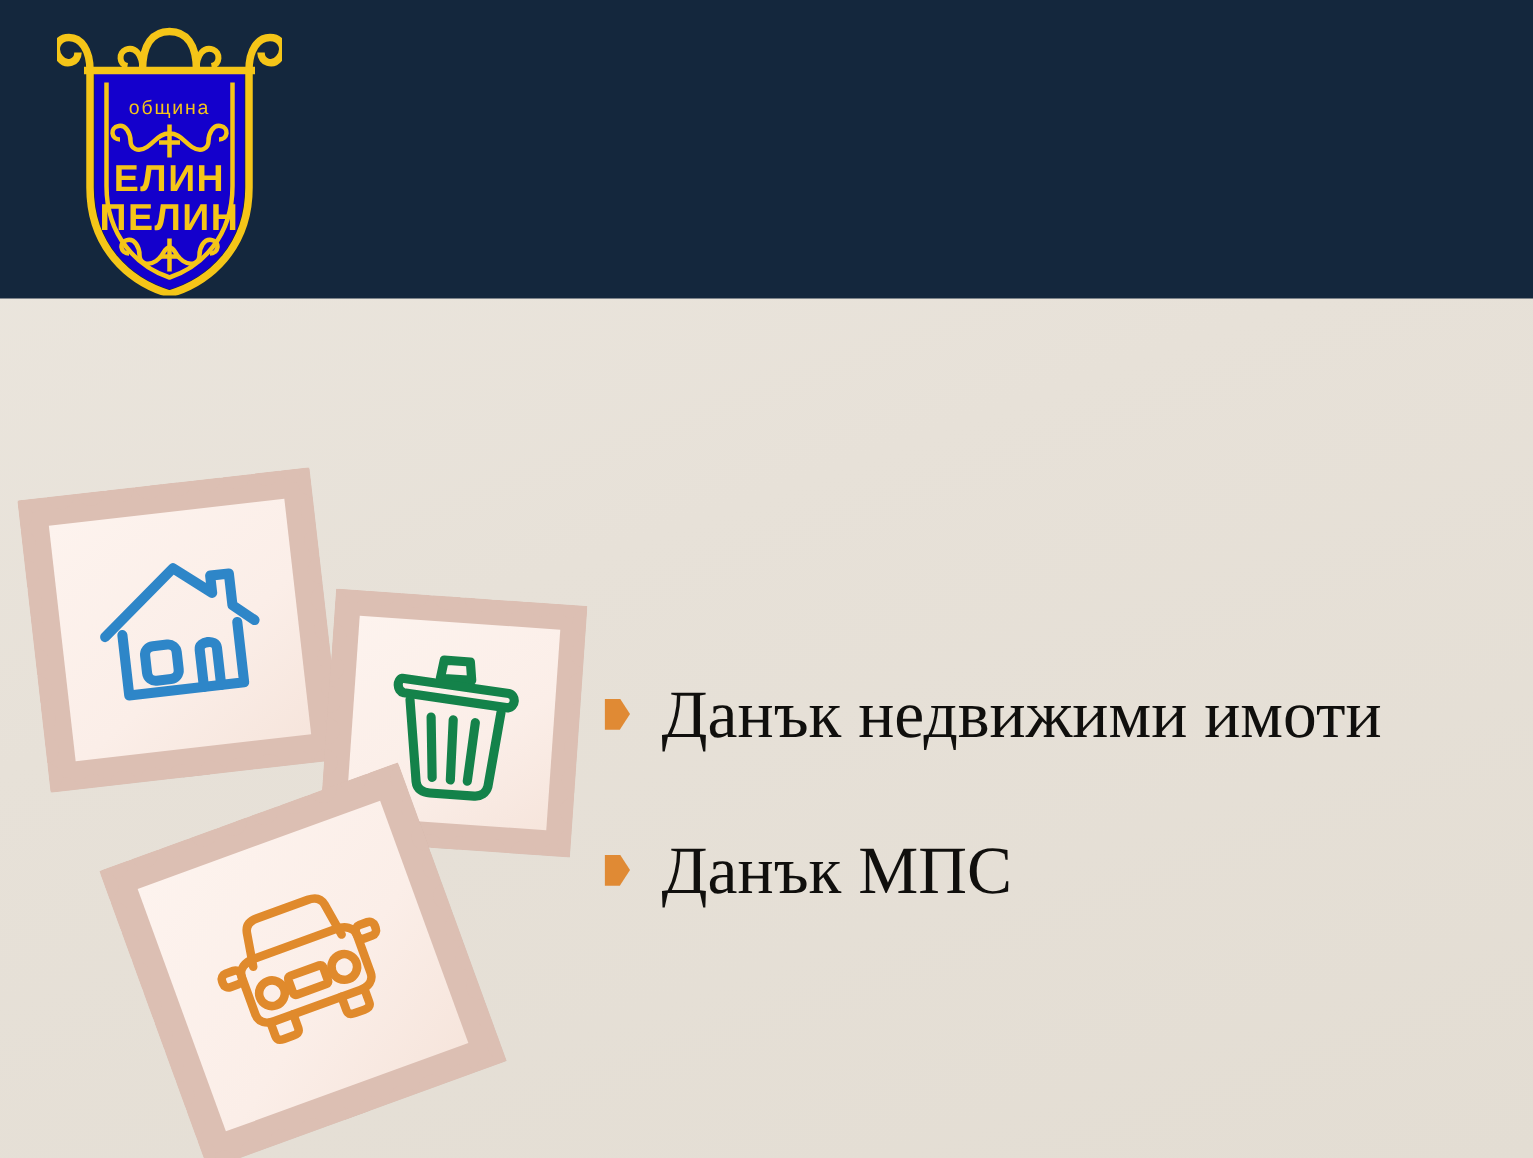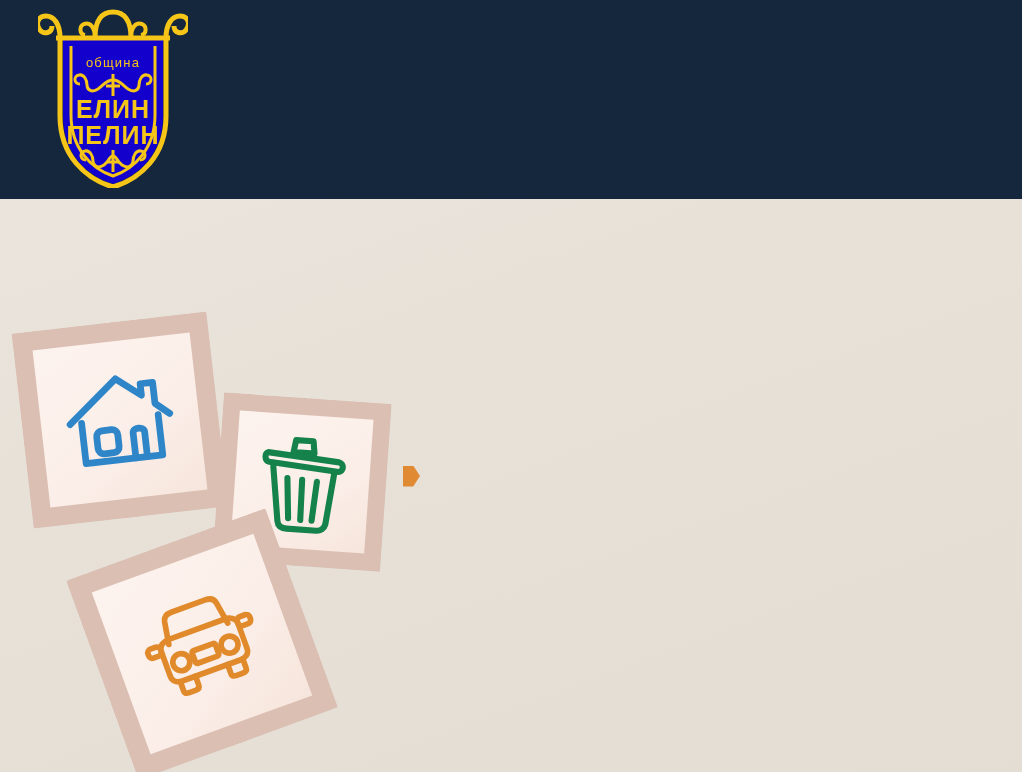--- a/index.html
+++ b/index.html
@@ -26,21 +26,21 @@
     position: absolute;
     left: 0; top: 0;
     width: 1022px;
     height: 199px;
     background: #14273d;
     z-index: 5;
   }
   .logo-wrap {
     position: absolute;
     left: 38px;
-    top: 8px;
+    top: 17px;
     width: 150px;
     height: 180px;
     z-index: 7;
   }
   .title-block {
     position: absolute;
     left: 190px;
     top: 14px;
     width: 820px;
     height: 170px;
@@ -406,16 +406,21 @@
       <div class="scallop" style="left: 203px; top: 150px; width: 18px; height: 18px; border-radius: 50%; background: rgb(220, 191, 179);"></div>
       <div class="scallop" style="left: -9px; top: 171.2px; width: 18px; height: 18px; border-radius: 50%; background: rgb(220, 191, 179);"></div>
       <div class="scallop" style="left: 203px; top: 171.2px; width: 18px; height: 18px; border-radius: 50%; background: rgb(220, 191, 179);"></div>
       <div class="scallop" style="left: -9px; top: 192.4px; width: 18px; height: 18px; border-radius: 50%; background: rgb(220, 191, 179);"></div>
       <div class="scallop" style="left: 203px; top: 192.4px; width: 18px; height: 18px; border-radius: 50%; background: rgb(220, 191, 179);"></div>
     </div>
 
   <div class="list">
     <div class="list-item">
       <span class="bullet"></span>
+      <span class="list-label">Данък недвижими имоти</span>
+    </div>
+    <div class="list-item">
+      <span class="bullet"></span>
+      <span class="list-label">Данък МПС</span>
     </div>
   </div>
 
 </div>
 
 </body></html>

